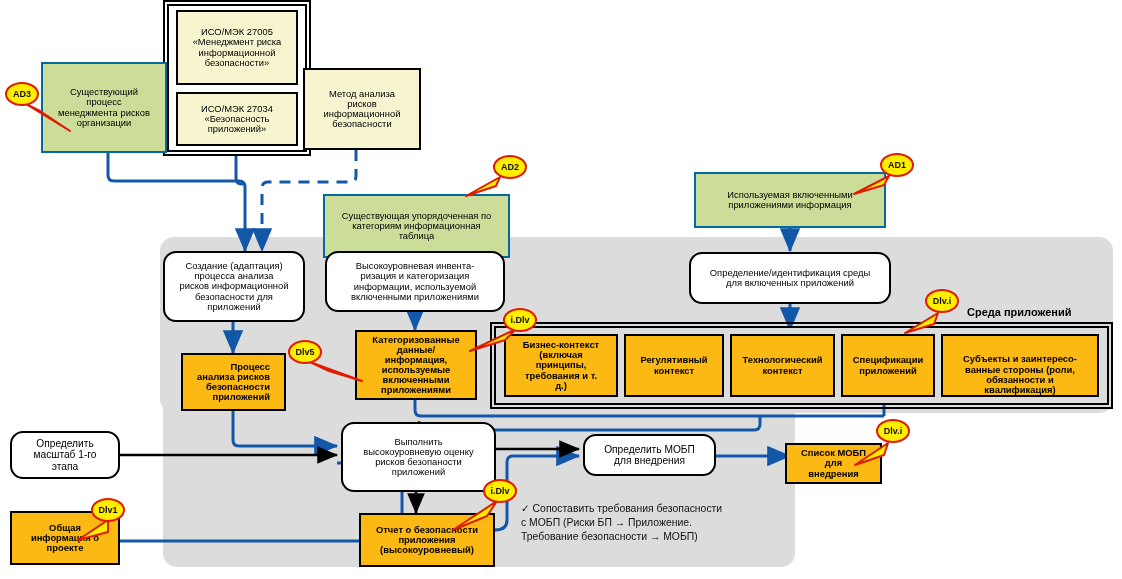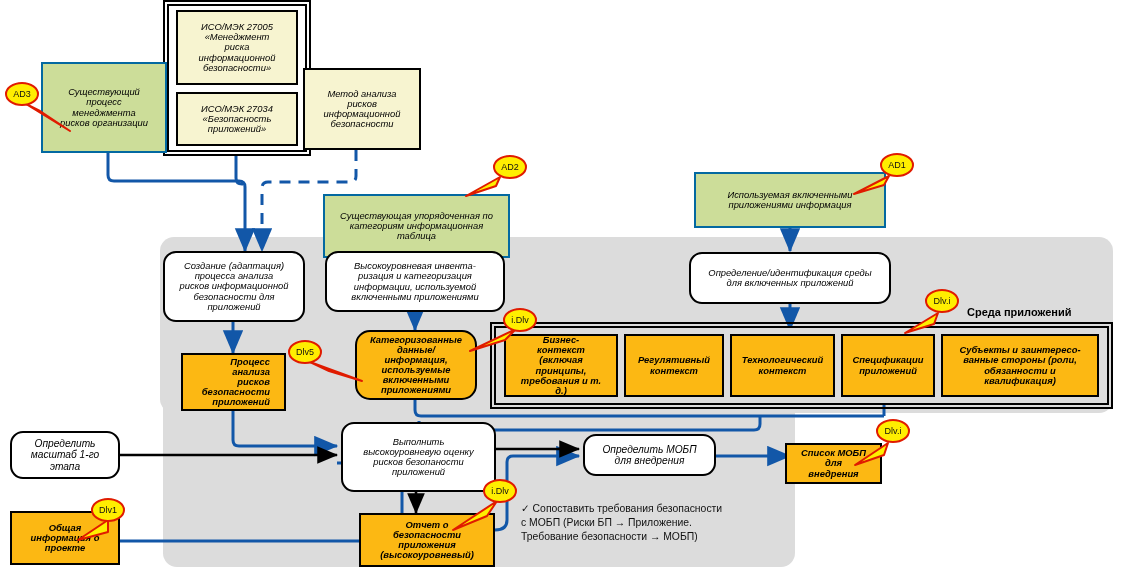--- a/index.html
+++ b/index.html
@@ -18,21 +18,21 @@
     border-radius:14px;
   }
 
   
   .box{
     display:flex;align-items:center;justify-content:center;text-align:center;
     line-height:1.08;
     color:#000;
     box-sizing:border-box;
   }
-  .box .t{display:block;padding:0 14px;font-style:italic;}
+  .box .t{display:block;padding:0 14px;}
 
   
   .cream{
     background:#f7f4d0;
     border:2px solid #000;
   }
   
   .green{
     background:#ccdd99;
     border:2px solid #0369a1;
@@ -61,21 +61,21 @@
     border:2px solid #000;
     outline:2px solid #000;
     outline-offset:2px;
   }
 
   
   .callout{
     width:34px;height:24px;border-radius:50%;
     background:#ffee00;border:2px solid #e01b00;
     display:flex;align-items:center;justify-content:center;
-    font-size:9px;font-weight:normal;color:#111;
+    font-size:9px;font-weight:bold;color:#111;
     z-index:40;
   }
   .s9{font-size:9.4px;}
   .s10{font-size:10.2px;}
 
   .envlabel{
     font-size:11px;font-weight:bold;color:#000;
   }
   .checklist{
     font-size:10.4px;color:#111;line-height:1.33;
@@ -191,21 +191,21 @@
   </div>
 
   <div class="abs box proc s10" style="left:10px;top:431px;width:110px;height:48px;">
     <span class="t">Определить масштаб 1-го этапа</span>
   </div>
 
   <div class="abs box orange s9" style="left:181px;top:353px;width:105px;height:58px;text-align:right;">
     <span class="t">Процесс анализа рисков безопасности приложений</span>
   </div>
 
-  <div class="abs box orange s9" style="left:355px;top:330px;width:122px;height:70px;border-radius:15px;">
+  <div class="abs box orange s9" style="left:355px;top:330px;width:122px;height:70px;">
     <span class="t">Категоризованные данные/информация, используемые включенными приложениями</span>
   </div>
 
   <div class="abs box orange s9" style="left:10px;top:511px;width:110px;height:54px;">
     <span class="t">Общая информация о проекте</span>
   </div>
 
   <div class="abs box orange s9" style="left:359px;top:513px;width:136px;height:54px;">
     <span class="t">Отчет о безопасности приложения (высокоуровневый)</span>
   </div>
@@ -223,21 +223,21 @@
   </div>
   <div class="abs box orange s9" style="left:624px;top:334px;width:100px;height:63px;">
     <span class="t">Регулятивный контекст</span>
   </div>
   <div class="abs box orange s9" style="left:730px;top:334px;width:105px;height:63px;">
     <span class="t">Технологический контекст</span>
   </div>
   <div class="abs box orange s9" style="left:841px;top:334px;width:94px;height:63px;">
     <span class="t">Спецификации приложений</span>
   </div>
-  <div class="abs box orange s9" style="left:941px;top:334px;width:158px;height:63px;">
+  <div class="abs box orange s9" style="left:941px;top:334px;width:158px;height:63px;align-items:flex-end;">
     <span class="t">Субъекты и заинтересо-ванные стороны (роли, обязанности и квалификация)</span>
   </div>
 
   <div class="abs checklist" style="left:521px;top:502px;width:270px;">
     <div>✓ Сопоставить требования безопасности</div>
     <div>   с МОБП (Риски БП → Приложение.</div>
     <div>   Требование безопасности → МОБП)</div>
   </div>
 
   <svg class="lay">

